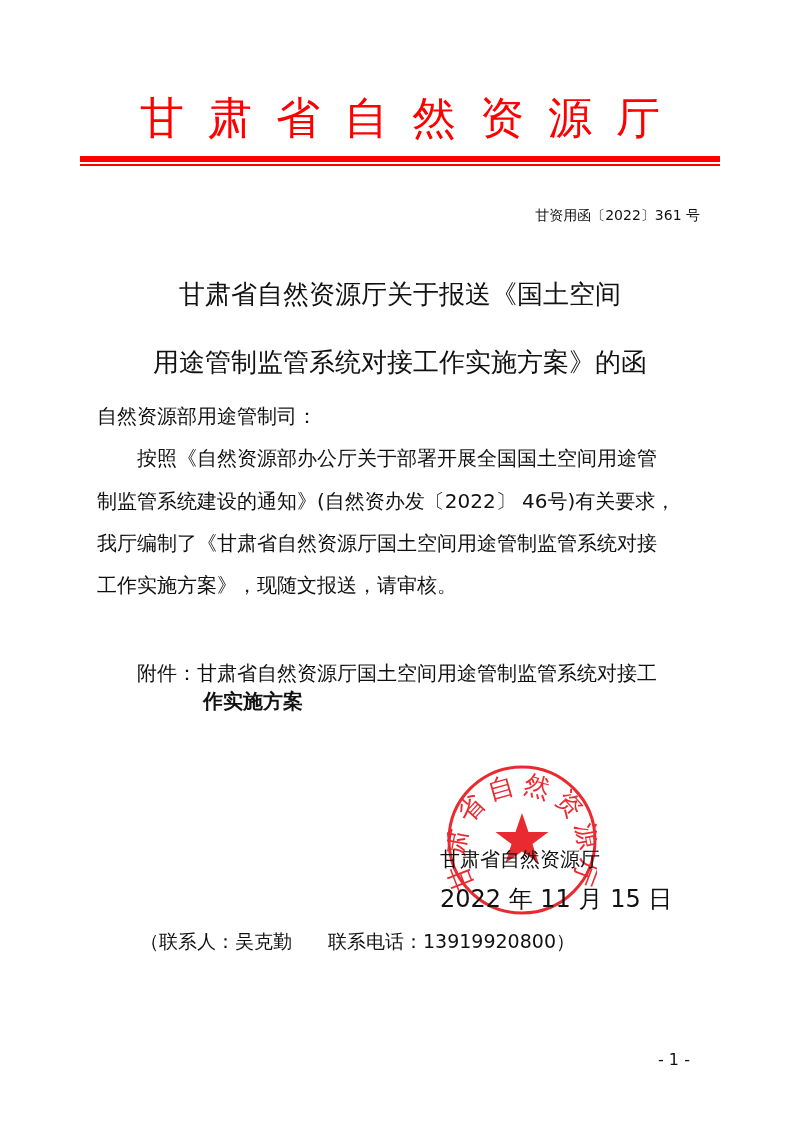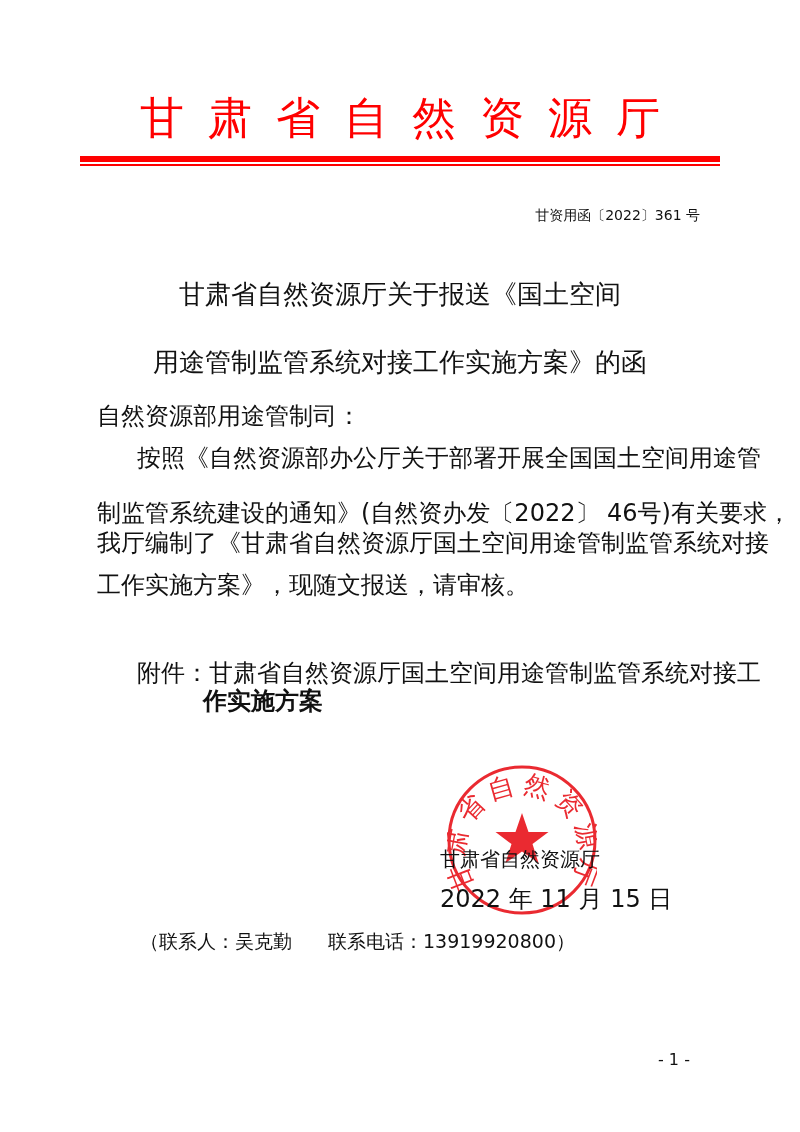--- a/index.html
+++ b/index.html
@@ -7,24 +7,24 @@
          font-family: "DejaVu Sans", "Liberation Sans", sans-serif; color: #111; }
   .abs { position: absolute; white-space: nowrap; }
   .masthead { left: 0; width: 800px; top: 88px; text-align: center; color: #ff0000;
               font-size: 44px; letter-spacing: 24px; line-height: 60px; padding-left: 24px; box-sizing: border-box; }
   .rule-thick { left: 80px; width: 640px; top: 156px; height: 6px; background: #ff0000; }
   .rule-thin  { left: 80px; width: 640px; top: 164px; height: 2px; background: #ff0000; }
   .docno { right: 100px; top: 201px; font-size: 14px; line-height: 28px; }
   .title { left: 0; width: 800px; text-align: center; font-size: 26px; line-height: 40px; }
   .title1 { top: 274px; }
   .title2 { top: 318px; margin-top: 24px; }
-  .body-line { font-size: 24px; line-height: 30px; left: 97px; }
+  .body-line { font-size: 20px; line-height: 30px; left: 97px; }
   .l-recipient { top: 401px; }
   .l-p1 { top: 443px; left: 137px; }
-  .l-p2 { top: 486px; margin-top: 12px; }
+  .l-p2 { top: 486px; }
   .l-p3 { top: 528px; }
   .l-p4 { top: 570px; }
   .l-att1 { top: 646px; left: 137px; margin-top: 12px; }
   .l-att2 { top: 686px; left: 203px; font-weight: bold; }
   .stamp { left: 447px; top: 765px; width: 150px; height: 150px; }
   .sign-org { left: 440px; top: 844px; font-size: 20px; line-height: 30px; }
   .sign-date { left: 440px; top: 884px; font-size: 24px; line-height: 30px; }
   .contact { left: 124px; top: 927px; font-size: 19px; line-height: 28px; margin-left: 16px; }
   .contact .gap { display: inline-block; width: 36px; }
   .pageno { left: 658px; top: 1050px; font-size: 16px; line-height: 20px; }

